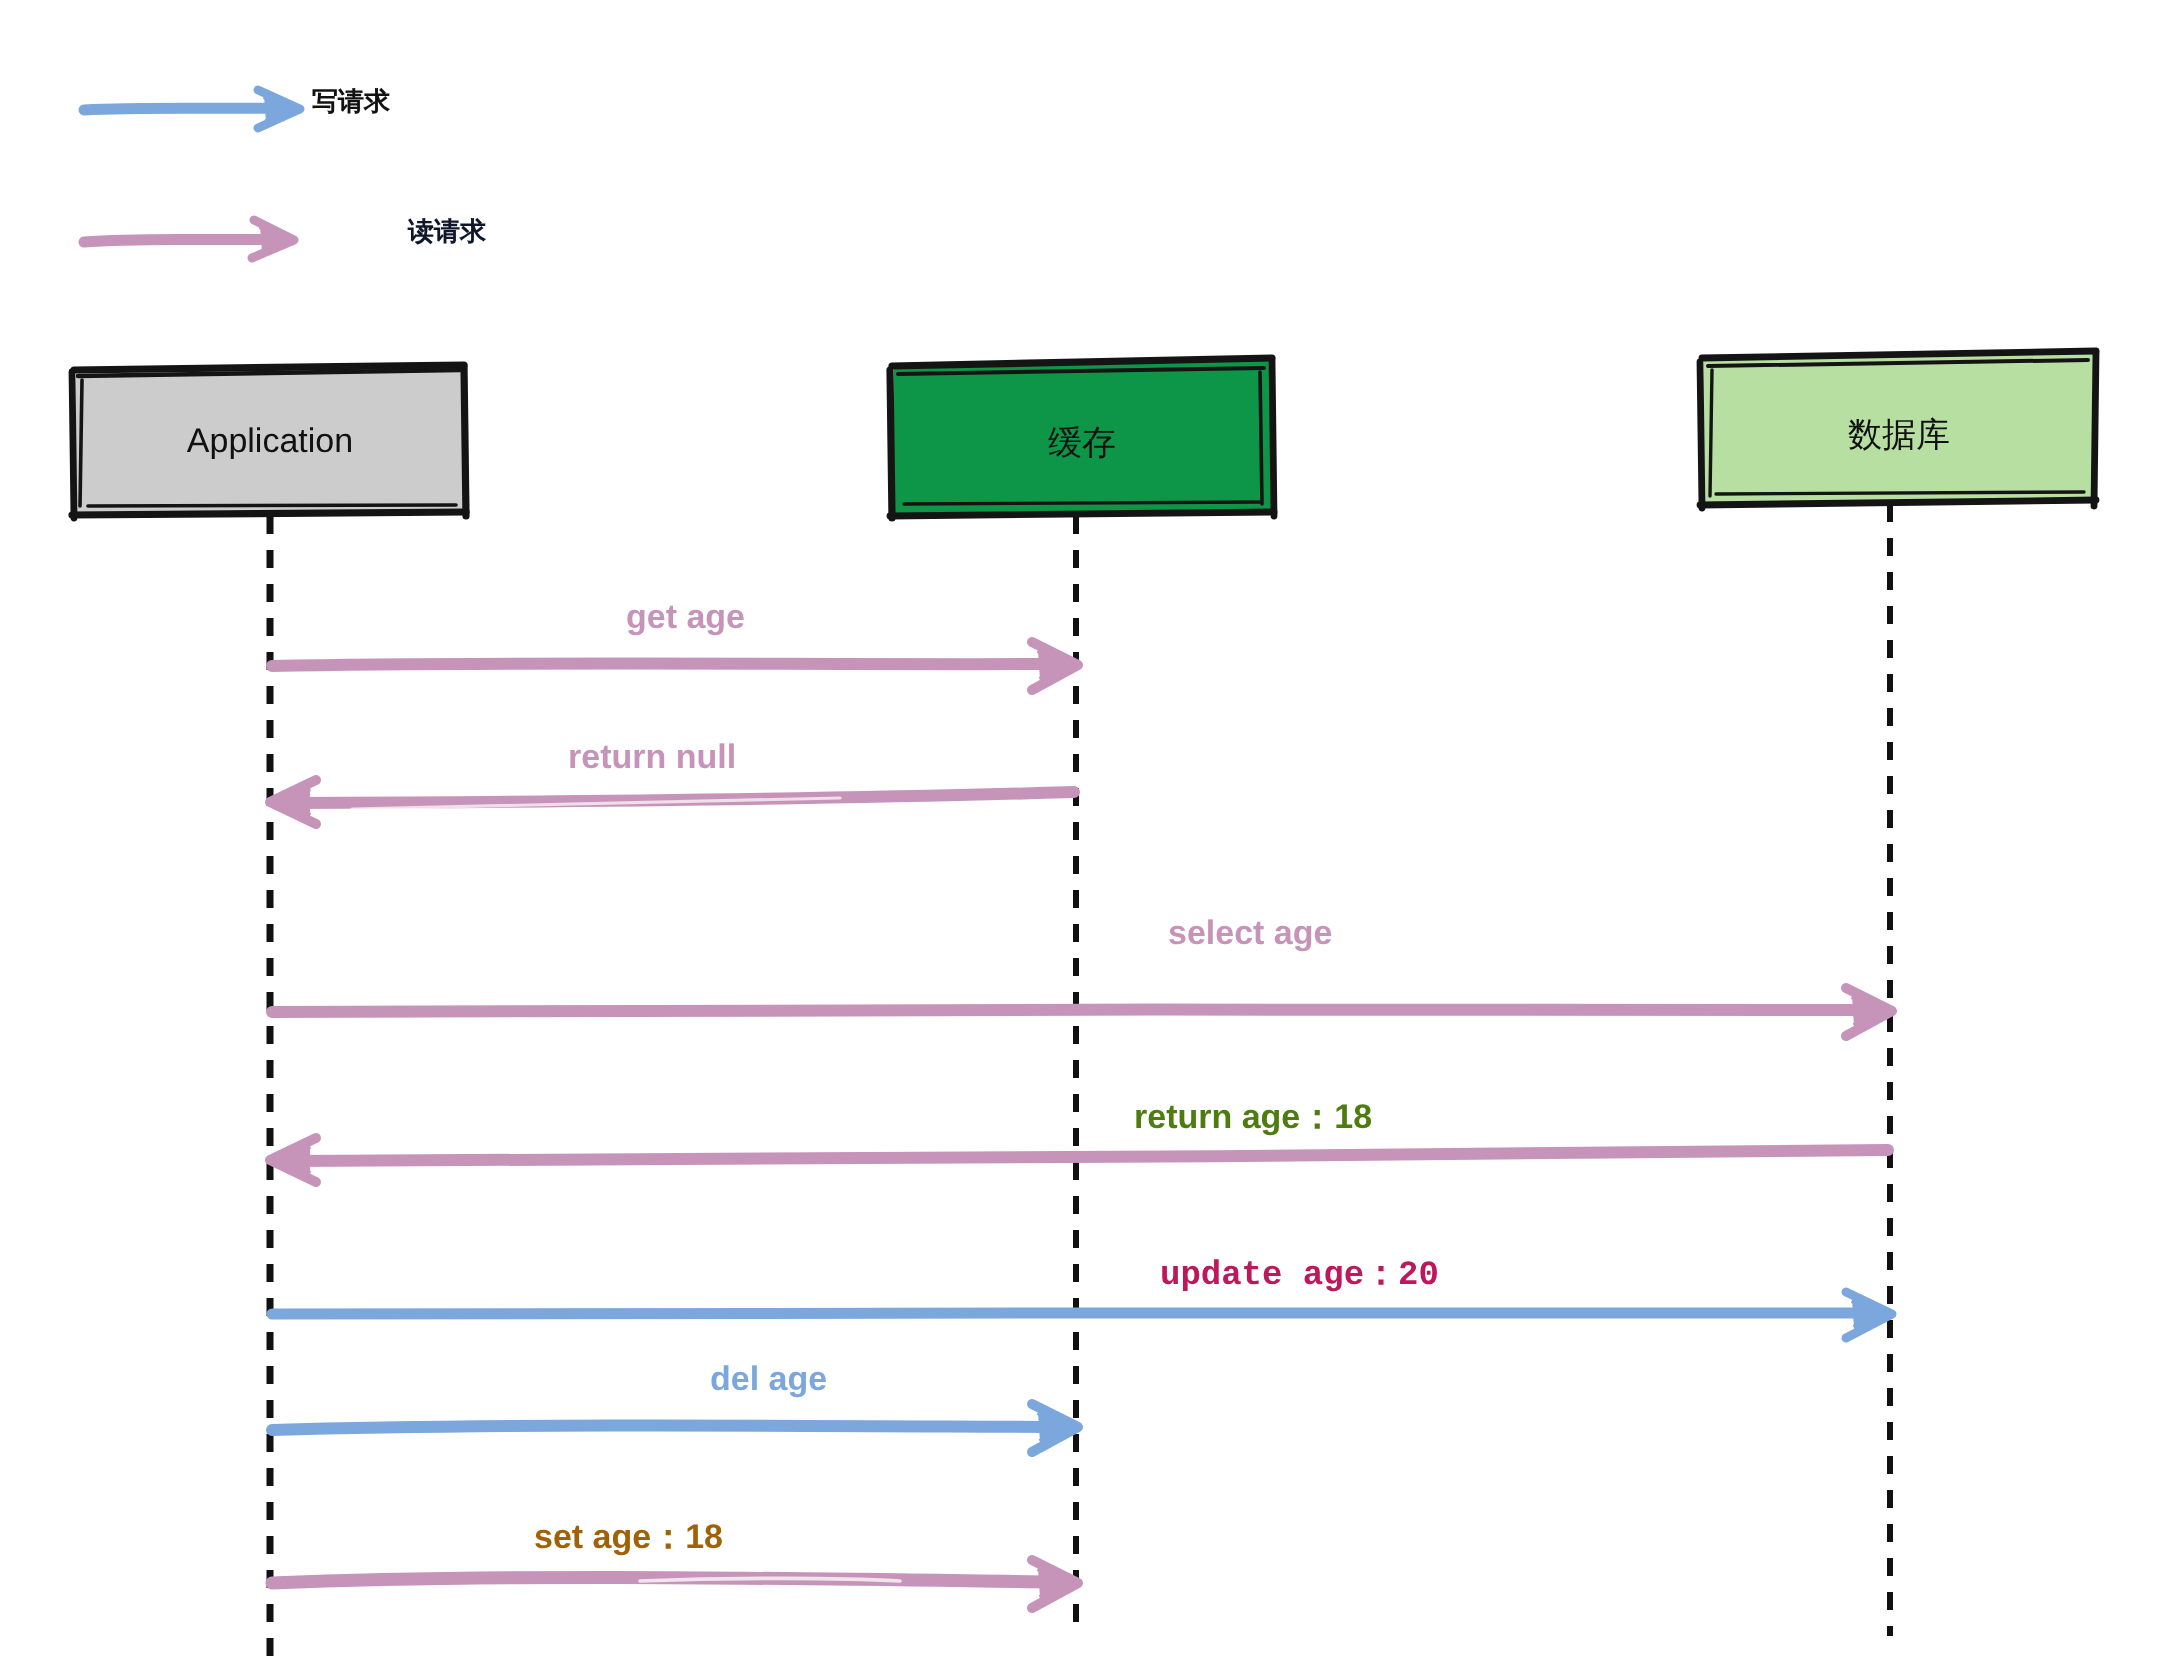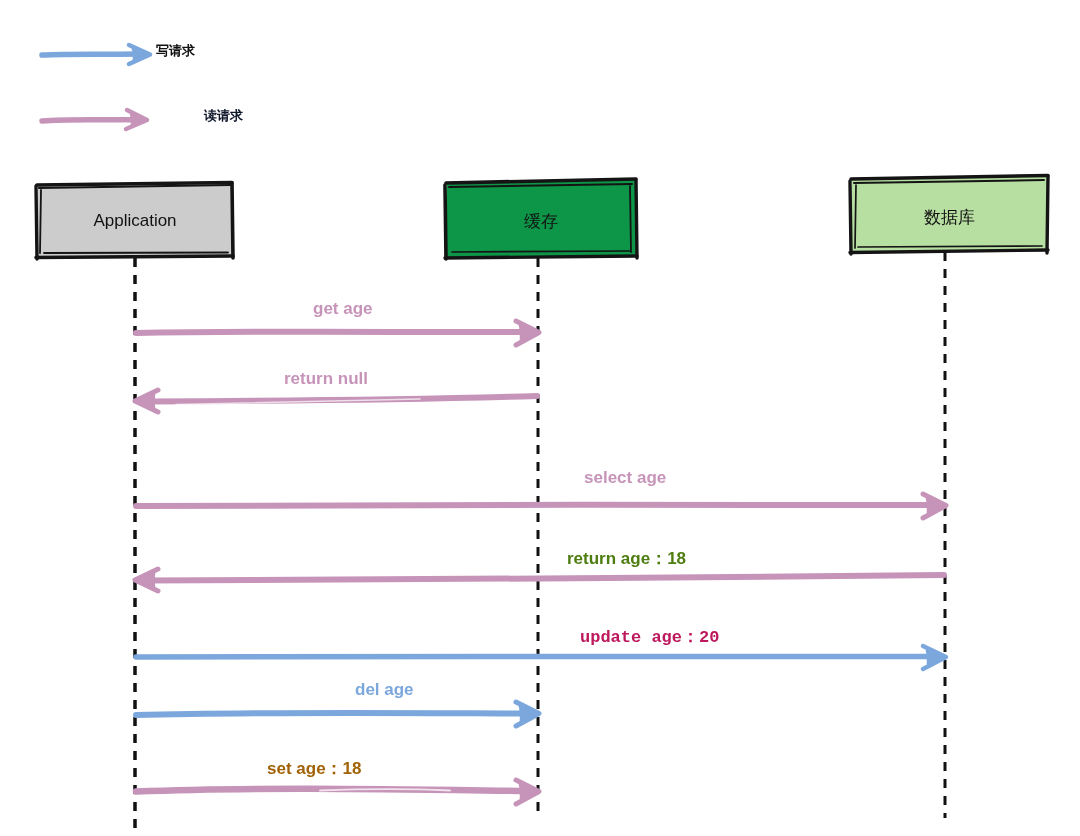--- a/index.html
+++ b/index.html
@@ -159,17 +159,17 @@
 
 <div class="legend-label" id="legend-write-label">写请求</div>
 <div class="legend-label" id="legend-read-label">读请求</div>
 
 <div class="actor-label" id="actor-label-0">Application</div>
 <div class="actor-label" id="actor-label-1">缓存</div>
 <div class="actor-label" id="actor-label-2">数据库</div>
 
 <div class="msg-label" style="left:313px; top:299px; color:#c794b9;">get age</div>
 <div class="msg-label" style="left:284px; top:369px; color:#c794b9;">return null</div>
-<div class="msg-label" style="left:584px; top:468px; color:#c794b9;">select age</div>
+<div class="msg-label" style="left:584px; top:457px; color:#c794b9;">select age</div>
 <div class="msg-label" style="left:567px; top:547px; color:#4d7c0f;">return age：18</div>
 <div class="msg-label" style="left:580px; top:625px; color:#be185d;font-family:Liberation Mono, monospace;">update age：20</div>
 <div class="msg-label" style="left:319px; top:680px; color:#7ba7dd;margin-left:36px;">del age</div>
 <div class="msg-label" style="left:267px; top:757px; color:#a16207;">set age：18</div>
 
 </body></html>

